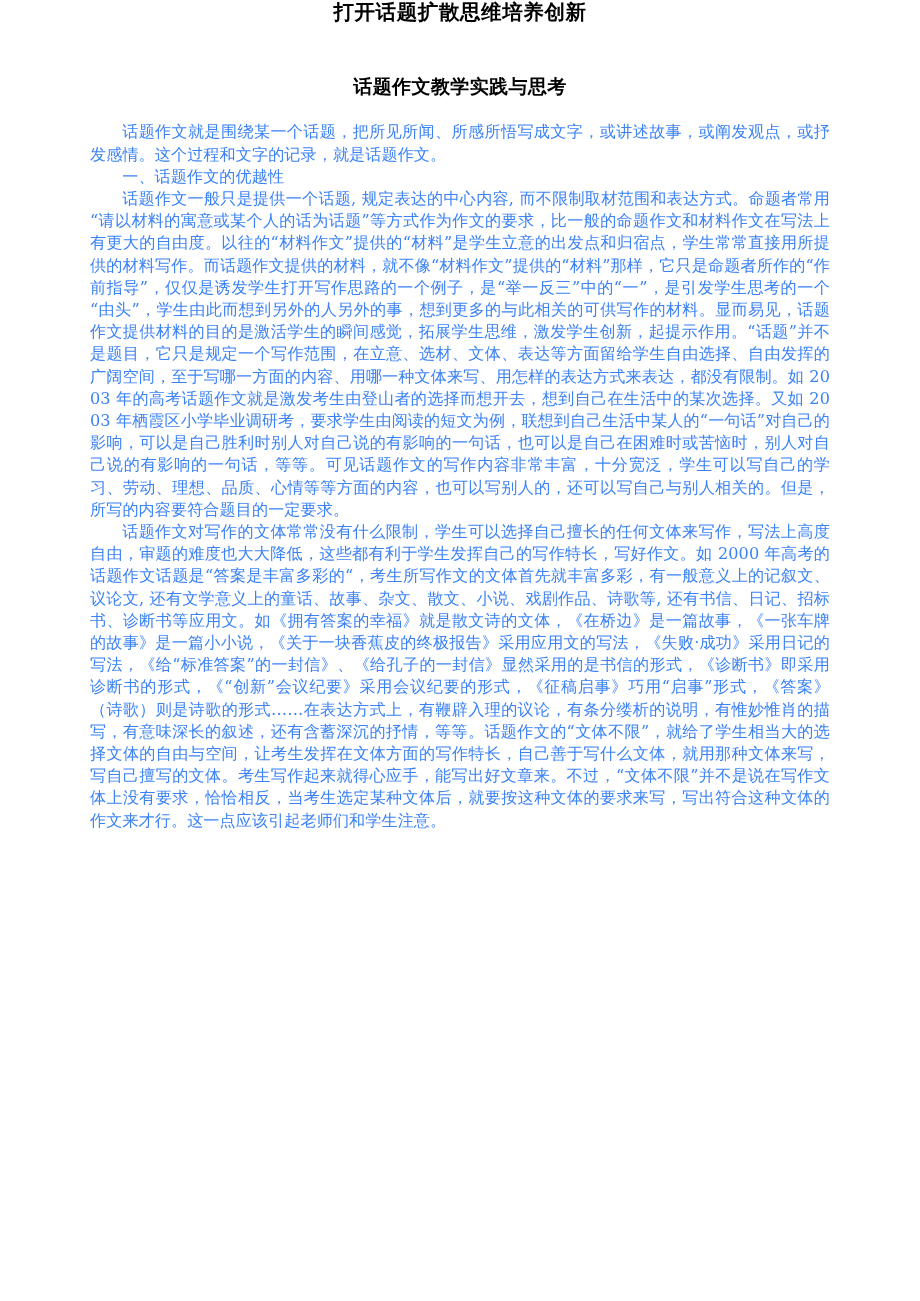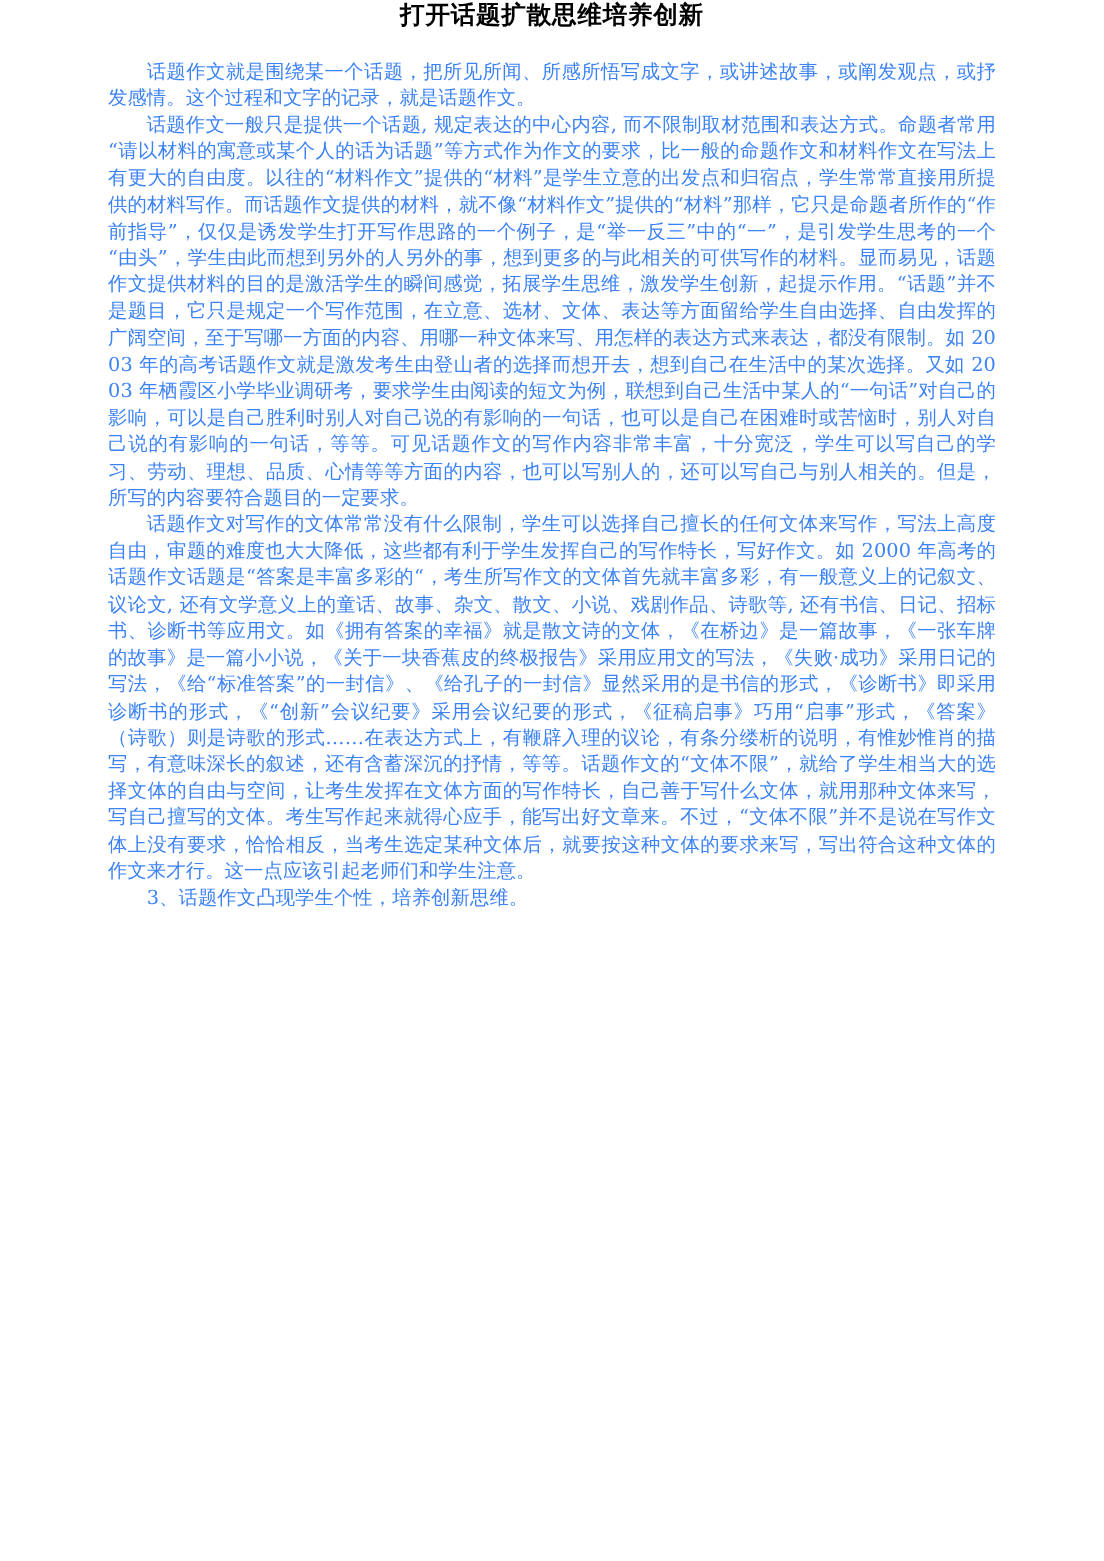--- a/index.html
+++ b/index.html
@@ -69,23 +69,24 @@
   }
 </style>
 </head>
 <body>
 
 <div class="page">
   <div class="content">
 
     <div class="title-block">
       <h1 class="doc-title">打开话题扩散思维培养创新</h1>
+      <h2 class="doc-subtitle">话题作文教学实践与思考</h2>
     </div>
 
     <div class="body-block">
       <p class="para">话题作文就是围绕某一个话题，把所见所闻、所感所悟写成文字，或讲述故事，或阐发观点，或抒发感情。这个过程和文字的记录，就是话题作文。</p>
+      <p class="para heading-line">一、话题作文的优越性</p>
       <p class="para">话题作文一般只是提供一个话题, 规定表达的中心内容, 而不限制取材范围和表达方式。命题者常用“请以材料的寓意或某个人的话为话题”等方式作为作文的要求，比一般的命题作文和材料作文在写法上有更大的自由度。以往的“材料作文”提供的“材料”是学生立意的出发点和归宿点，学生常常直接用所提供的材料写作。而话题作文提供的材料，就不像“材料作文”提供的“材料”那样，它只是命题者所作的“作前指导”，仅仅是诱发学生打开写作思路的一个例子，是“举一反三”中的“一”，是引发学生思考的一个“由头”，学生由此而想到另外的人另外的事，想到更多的与此相关的可供写作的材料。显而易见，话题作文提供材料的目的是激活学生的瞬间感觉，拓展学生思维，激发学生创新，起提示作用。“话题”并不是题目，它只是规定一个写作范围，在立意、选材、文体、表达等方面留给学生自由选择、自由发挥的广阔空间，至于写哪一方面的内容、用哪一种文体来写、用怎样的表达方式来表达，都没有限制。如 2003 年的高考话题作文就是激发考生由登山者的选择而想开去，想到自己在生活中的某次选择。又如 2003 年栖霞区小学毕业调研考，要求学生由阅读的短文为例，联想到自己生活中某人的“一句话”对自己的影响，可以是自己胜利时别人对自己说的有影响的一句话，也可以是自己在困难时或苦恼时，别人对自己说的有影响的一句话，等等。可见话题作文的写作内容非常丰富，十分宽泛，学生可以写自己的学习、劳动、理想、品质、心情等等方面的内容，也可以写别人的，还可以写自己与别人相关的。但是，所写的内容要符合题目的一定要求。</p>
       <p class="para">话题作文对写作的文体常常没有什么限制，学生可以选择自己擅长的任何文体来写作，写法上高度自由，审题的难度也大大降低，这些都有利于学生发挥自己的写作特长，写好作文。如 2000 年高考的话题作文话题是“答案是丰富多彩的“，考生所写作文的文体首先就丰富多彩，有一般意义上的记叙文、议论文, 还有文学意义上的童话、故事、杂文、散文、小说、戏剧作品、诗歌等, 还有书信、日记、招标书、诊断书等应用文。如《拥有答案的幸福》就是散文诗的文体，《在桥边》是一篇故事，《一张车牌的故事》是一篇小小说，《关于一块香蕉皮的终极报告》采用应用文的写法，《失败·成功》采用日记的写法，《给“标准答案”的一封信》、《给孔子的一封信》显然采用的是书信的形式，《诊断书》即采用诊断书的形式，《“创新”会议纪要》采用会议纪要的形式，《征稿启事》巧用“启事”形式，《答案》（诗歌）则是诗歌的形式……在表达方式上，有鞭辟入理的议论，有条分缕析的说明，有惟妙惟肖的描写，有意味深长的叙述，还有含蓄深沉的抒情，等等。话题作文的“文体不限”，就给了学生相当大的选择文体的自由与空间，让考生发挥在文体方面的写作特长，自己善于写什么文体，就用那种文体来写，写自己擅写的文体。考生写作起来就得心应手，能写出好文章来。不过，“文体不限”并不是说在写作文体上没有要求，恰恰相反，当考生选定某种文体后，就要按这种文体的要求来写，写出符合这种文体的作文来才行。这一点应该引起老师们和学生注意。</p>
-      <p class="para heading-line">3、话题作文凸现学生个性，培养创新思维。</p>
     </div>
 
   </div>
 </div>
 
 </body></html>

